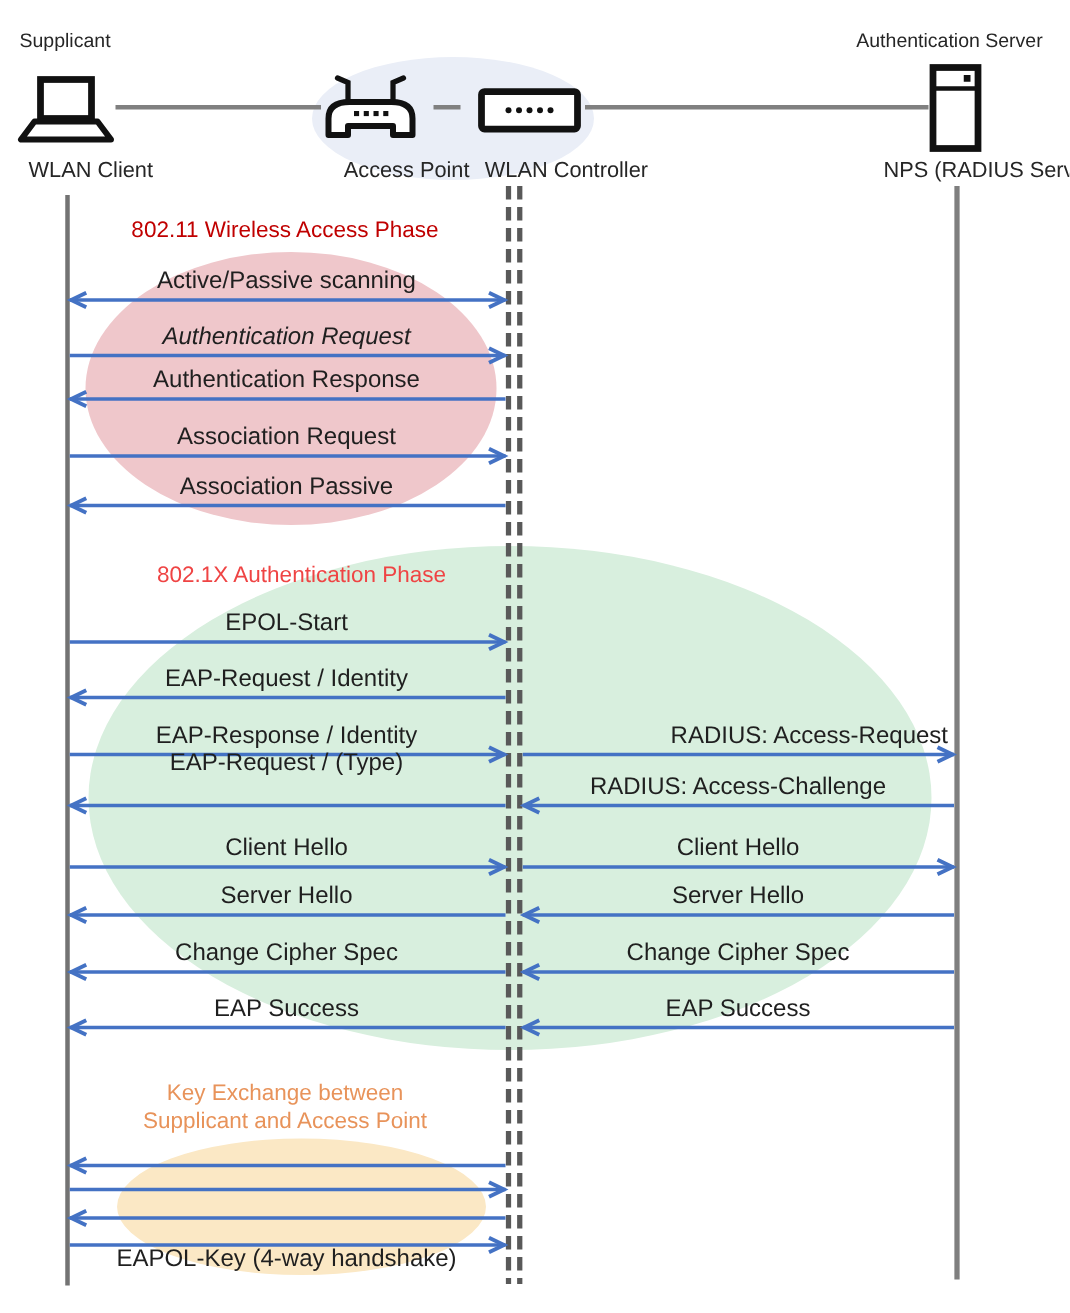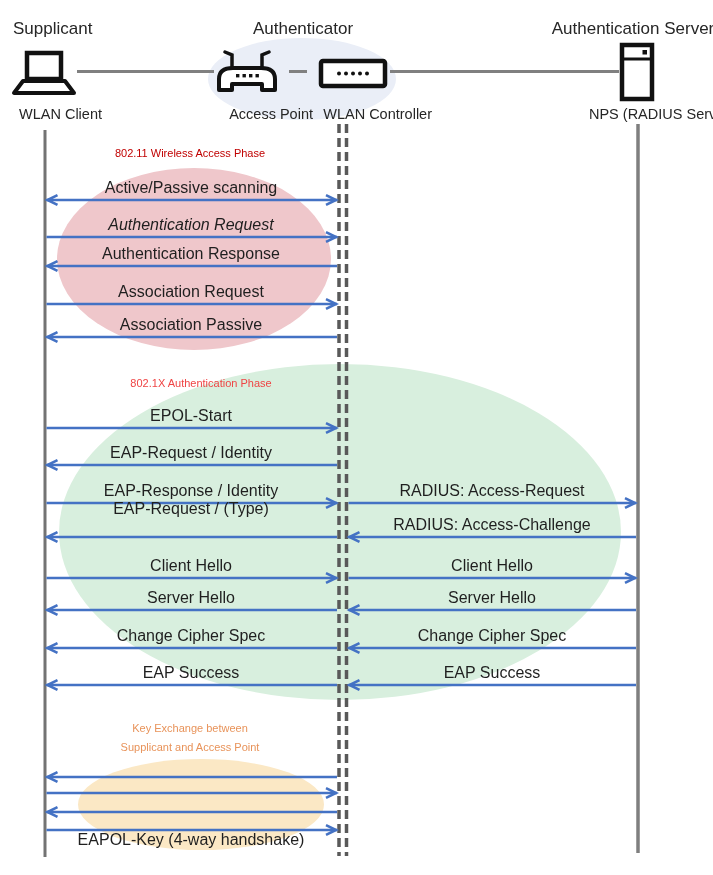--- a/index.html
+++ b/index.html
@@ -2,28 +2,28 @@
 <html><head>
 <meta charset="utf-8">
 <style>
   html,body{margin:0;padding:0;background:#ffffff;}
   .canvas{
     position:relative;width:713px;height:875px;background:#ffffff;overflow:hidden;
     font-family:"Liberation Sans", sans-serif;color:#262626;
   }
   .ellipse{position:absolute;border-radius:50%;}
   .auth-group{left:208px;top:38px;width:188px;height:82px;background:#EAEEF7;}
-  .role{position:absolute;top:19px;font-size:17px;color:#262626;white-space:nowrap;}
+  .role{position:absolute;top:19px;font-size:13px;color:#262626;white-space:nowrap;}
   .role.centered{text-align:center;}
   .dev{position:absolute;top:106px;font-size:14.5px;color:#262626;text-align:right;white-space:nowrap;}
   .icon{position:absolute;}
   .icon svg{display:block;}
   svg#lines{position:absolute;left:0;top:0;}
   .phase-title{
-    position:absolute;width:300px;text-align:center;font-size:11px;
+    position:absolute;width:300px;text-align:center;font-size:15px;
     white-space:pre-line;line-height:19px;font-weight:400;
   }
   .msg-label{
     position:absolute;width:280px;text-align:center;font-size:16px;color:#1f1f1f;
     white-space:nowrap;
   }
 </style>
 </head>
 <body>
 
@@ -126,21 +126,20 @@
   </div>
   <div class="icon" style="left:618px;top:42px;">
     <svg width="38" height="60" viewBox="0 0 38 60">
       <rect x="4" y="3" width="30" height="54" fill="#ffffff" stroke="#111111" stroke-width="4.5"></rect>
       <line x1="4" y1="17" x2="34" y2="17" stroke="#111111" stroke-width="3"></line>
       <rect x="24.5" y="8" width="4.5" height="4.5" fill="#111111"></rect>
     </svg>
   </div>
 
   <div class="role" style="left:13px;">Supplicant</div>
-  <div class="role centered" style="left:203px;width:200px;">Authenticator</div>
   <div class="role centered" style="left:533px;width:200px;">Authentication Server</div>
 
   <div class="dev" style="left:0px;width:102px;">WLAN Client</div>
   <div class="dev" style="left:173px;width:140px;">Access Point</div>
   <div class="dev" style="left:292px;width:140px;">WLAN Controller</div>
   <div class="dev" style="left:534px;width:200px;">NPS (RADIUS Server)</div>
 
   <div id="phase-titles">
       <div class="phase-title" style="left: 40px; top: 144px; color: rgb(192, 0, 0);">802.11 Wireless Access Phase</div>
       <div class="phase-title" style="left: 51px; top: 374px; color: #ef4444;">802.1X Authentication Phase</div>
@@ -149,21 +148,21 @@
     </div>
   <div id="msg-labels">
       <div class="msg-label" style="left: 51px; top: 179px;">Active/Passive scanning</div>
       <div class="msg-label" style="left: 51px; top: 216px; font-style: italic;">Authentication Request</div>
       <div class="msg-label" style="left: 51px; top: 245px;">Authentication Response</div>
       <div class="msg-label" style="left: 51px; top: 283px;">Association Request</div>
       <div class="msg-label" style="left: 51px; top: 316px;">Association Passive</div>
       <div class="msg-label" style="left: 51px; top: 407px;">EPOL-Start</div>
       <div class="msg-label" style="left: 51px; top: 444px;">EAP-Request / Identity</div>
       <div class="msg-label" style="left: 51px; top: 482px;">EAP-Response / Identity</div>
-      <div class="msg-label" style="left: 352px; top: 482px;">RADIUS: Access-Request</div>
+      <div class="msg-label" style="left: 352px; top: 482px; text-align: right;">RADIUS: Access-Request</div>
       <div class="msg-label" style="left: 51px; top: 500px;">EAP-Request / (Type)</div>
       <div class="msg-label" style="left: 352px; top: 516px;">RADIUS: Access-Challenge</div>
       <div class="msg-label" style="left: 51px; top: 557px;">Client Hello</div>
       <div class="msg-label" style="left: 352px; top: 557px;">Client Hello</div>
       <div class="msg-label" style="left: 51px; top: 589px;">Server Hello</div>
       <div class="msg-label" style="left: 352px; top: 589px;">Server Hello</div>
       <div class="msg-label" style="left: 51px; top: 627px;">Change Cipher Spec</div>
       <div class="msg-label" style="left: 352px; top: 627px;">Change Cipher Spec</div>
       <div class="msg-label" style="left: 51px; top: 664px;">EAP Success</div>
       <div class="msg-label" style="left: 352px; top: 664px;">EAP Success</div>

